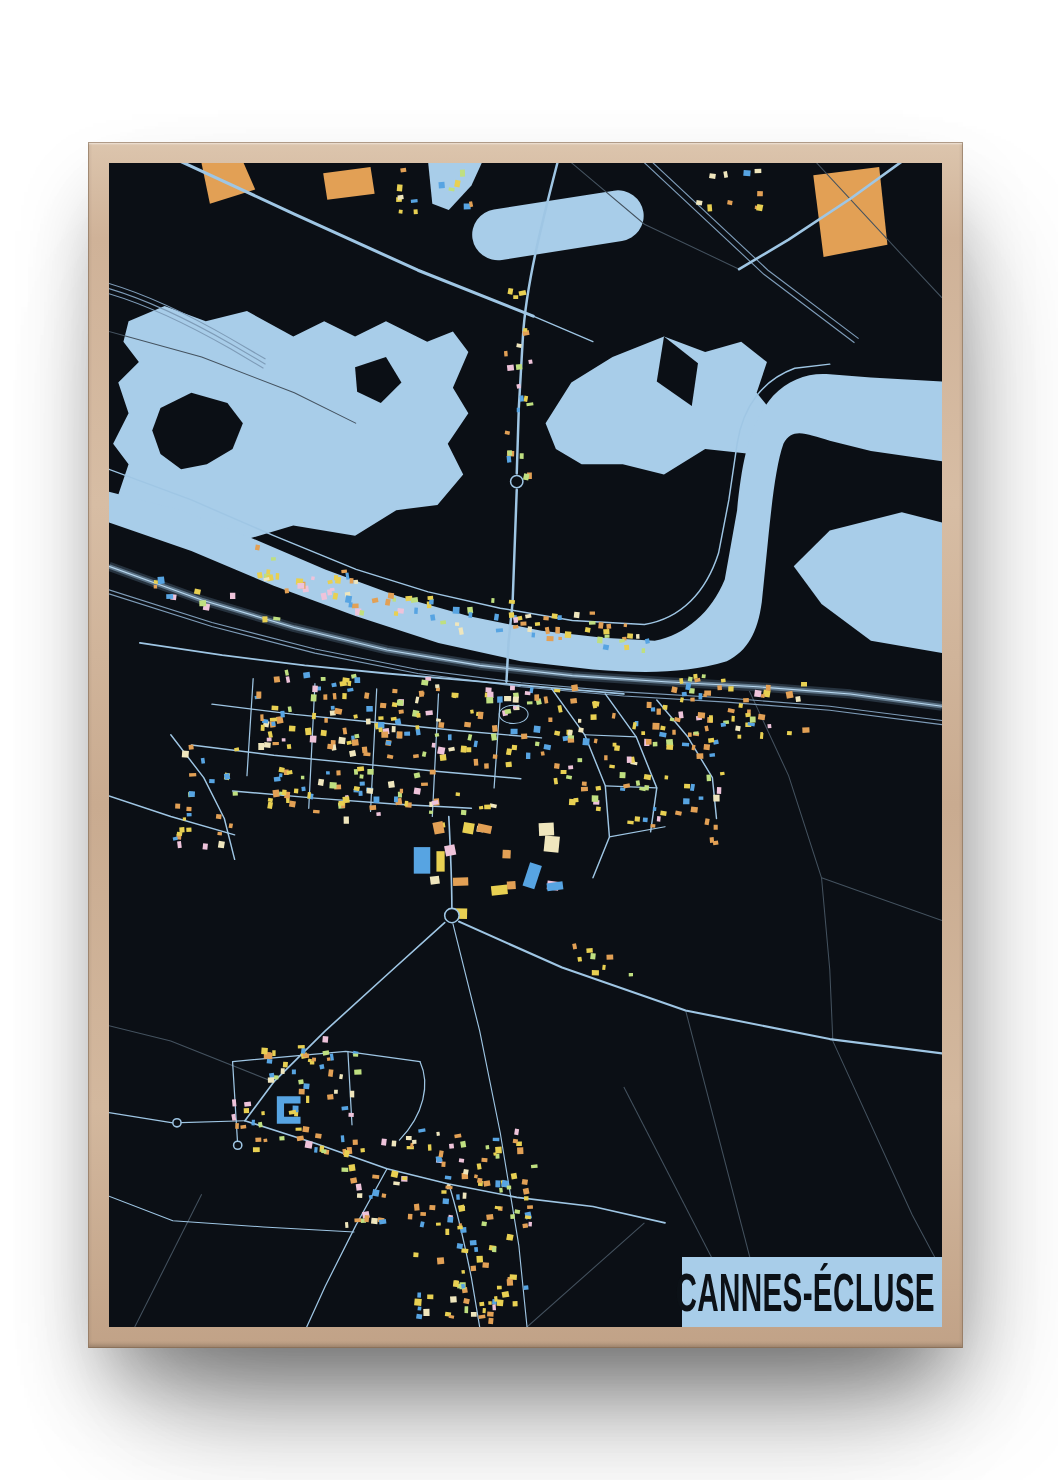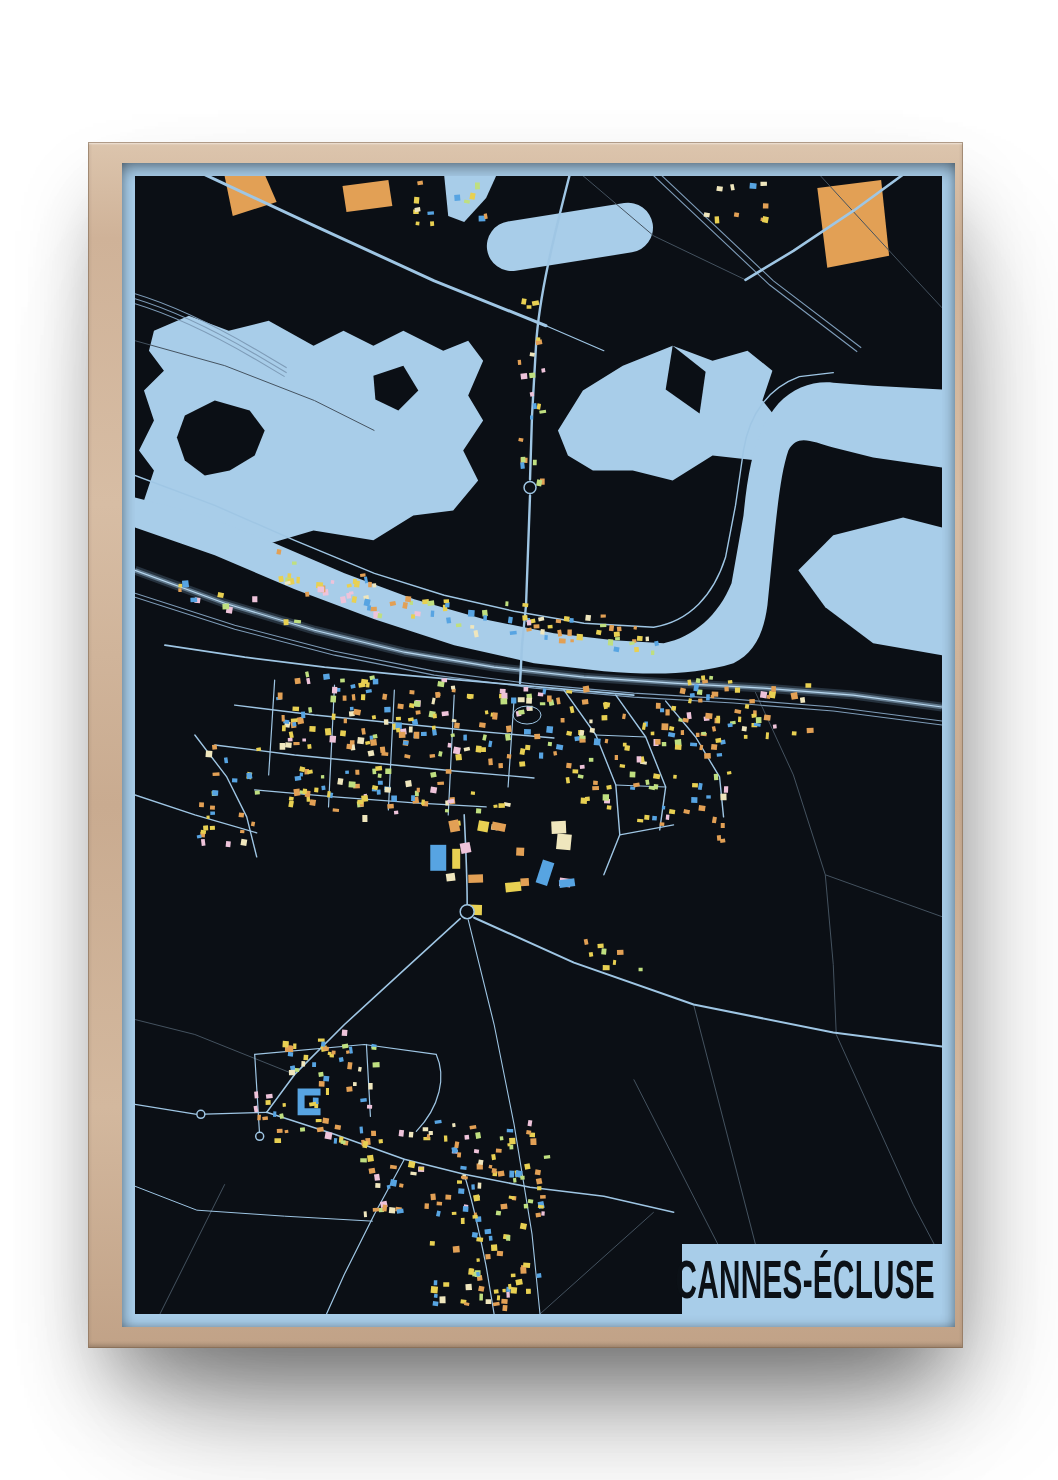--- a/index.html
+++ b/index.html
@@ -8,27 +8,27 @@
   .frame{position:absolute;left:88px;top:142px;width:875px;height:1206px;box-sizing:border-box;
          padding:21px;
          background:linear-gradient(180deg,#dcc5ad 0%,#cfb298 8%,#d7bda4 30%,#c9ab90 55%,#d3b89e 80%,#c1a287 100%);
          box-shadow:
            inset 0 0 0 1px rgba(125,98,72,.55),
            inset 0 2px 2px rgba(255,255,255,.55),
            inset 0 -3px 4px rgba(0,0,0,.22),
            0 45px 75px -18px rgba(0,0,0,.34),
            35px 70px 120px -35px rgba(0,0,0,.26),
            0 110px 120px -50px rgba(0,0,0,.18);}
-  .poster{position:relative;width:100%;height:100%;box-sizing:border-box;padding:13px;
+  .poster{position:relative;width:100%;height:100%;box-sizing:border-box;
           background:var(--blue,#a8cde9);
           box-shadow:
             inset 0 12px 16px -8px rgba(0,0,0,.45),
             inset 0 -7px 12px -7px rgba(0,0,0,.28),
             inset 10px 0 14px -9px rgba(0,0,0,.30),
-            inset -10px 0 14px -9px rgba(0,0,0,.30); margin-left: 13px;}
+            inset -10px 0 14px -9px rgba(0,0,0,.30);}
   .mapbox{position:relative;width:100%;height:100%;background:var(--ink,#0b0f15);overflow:hidden;}
   .map{position:absolute;inset:0;width:100%;height:100%;display:block;}
   .title-block{position:absolute;right:0;bottom:0;width:260px;height:70px;
                background:var(--blue,#a8cde9);
                display:flex;align-items:center;justify-content:flex-end;}
   .title{font-weight:700;font-size:54px;line-height:70px;color:#0c1117;
          letter-spacing:.5px;white-space:nowrap;padding-right:12px;
          transform:scaleX(.55);transform-origin:100% 52%;}
 </style>
 </head>

